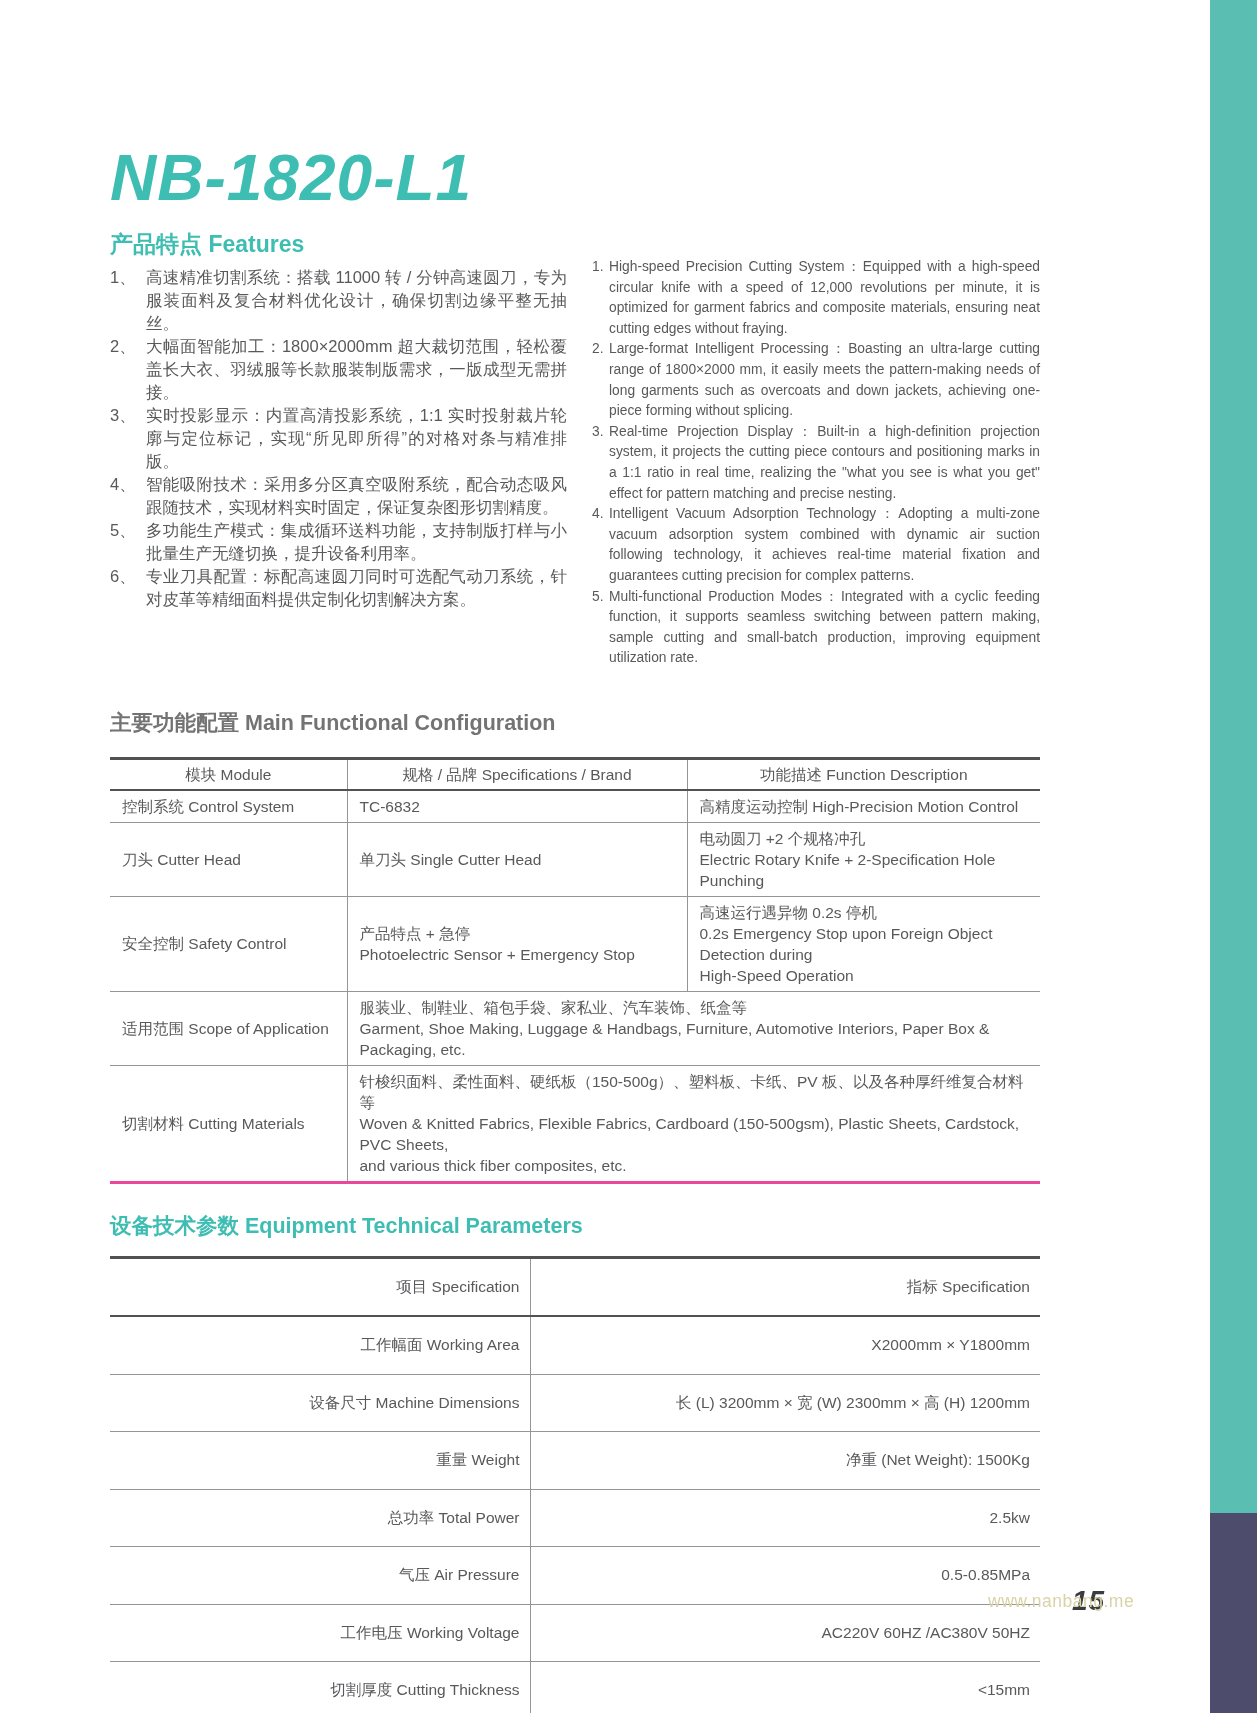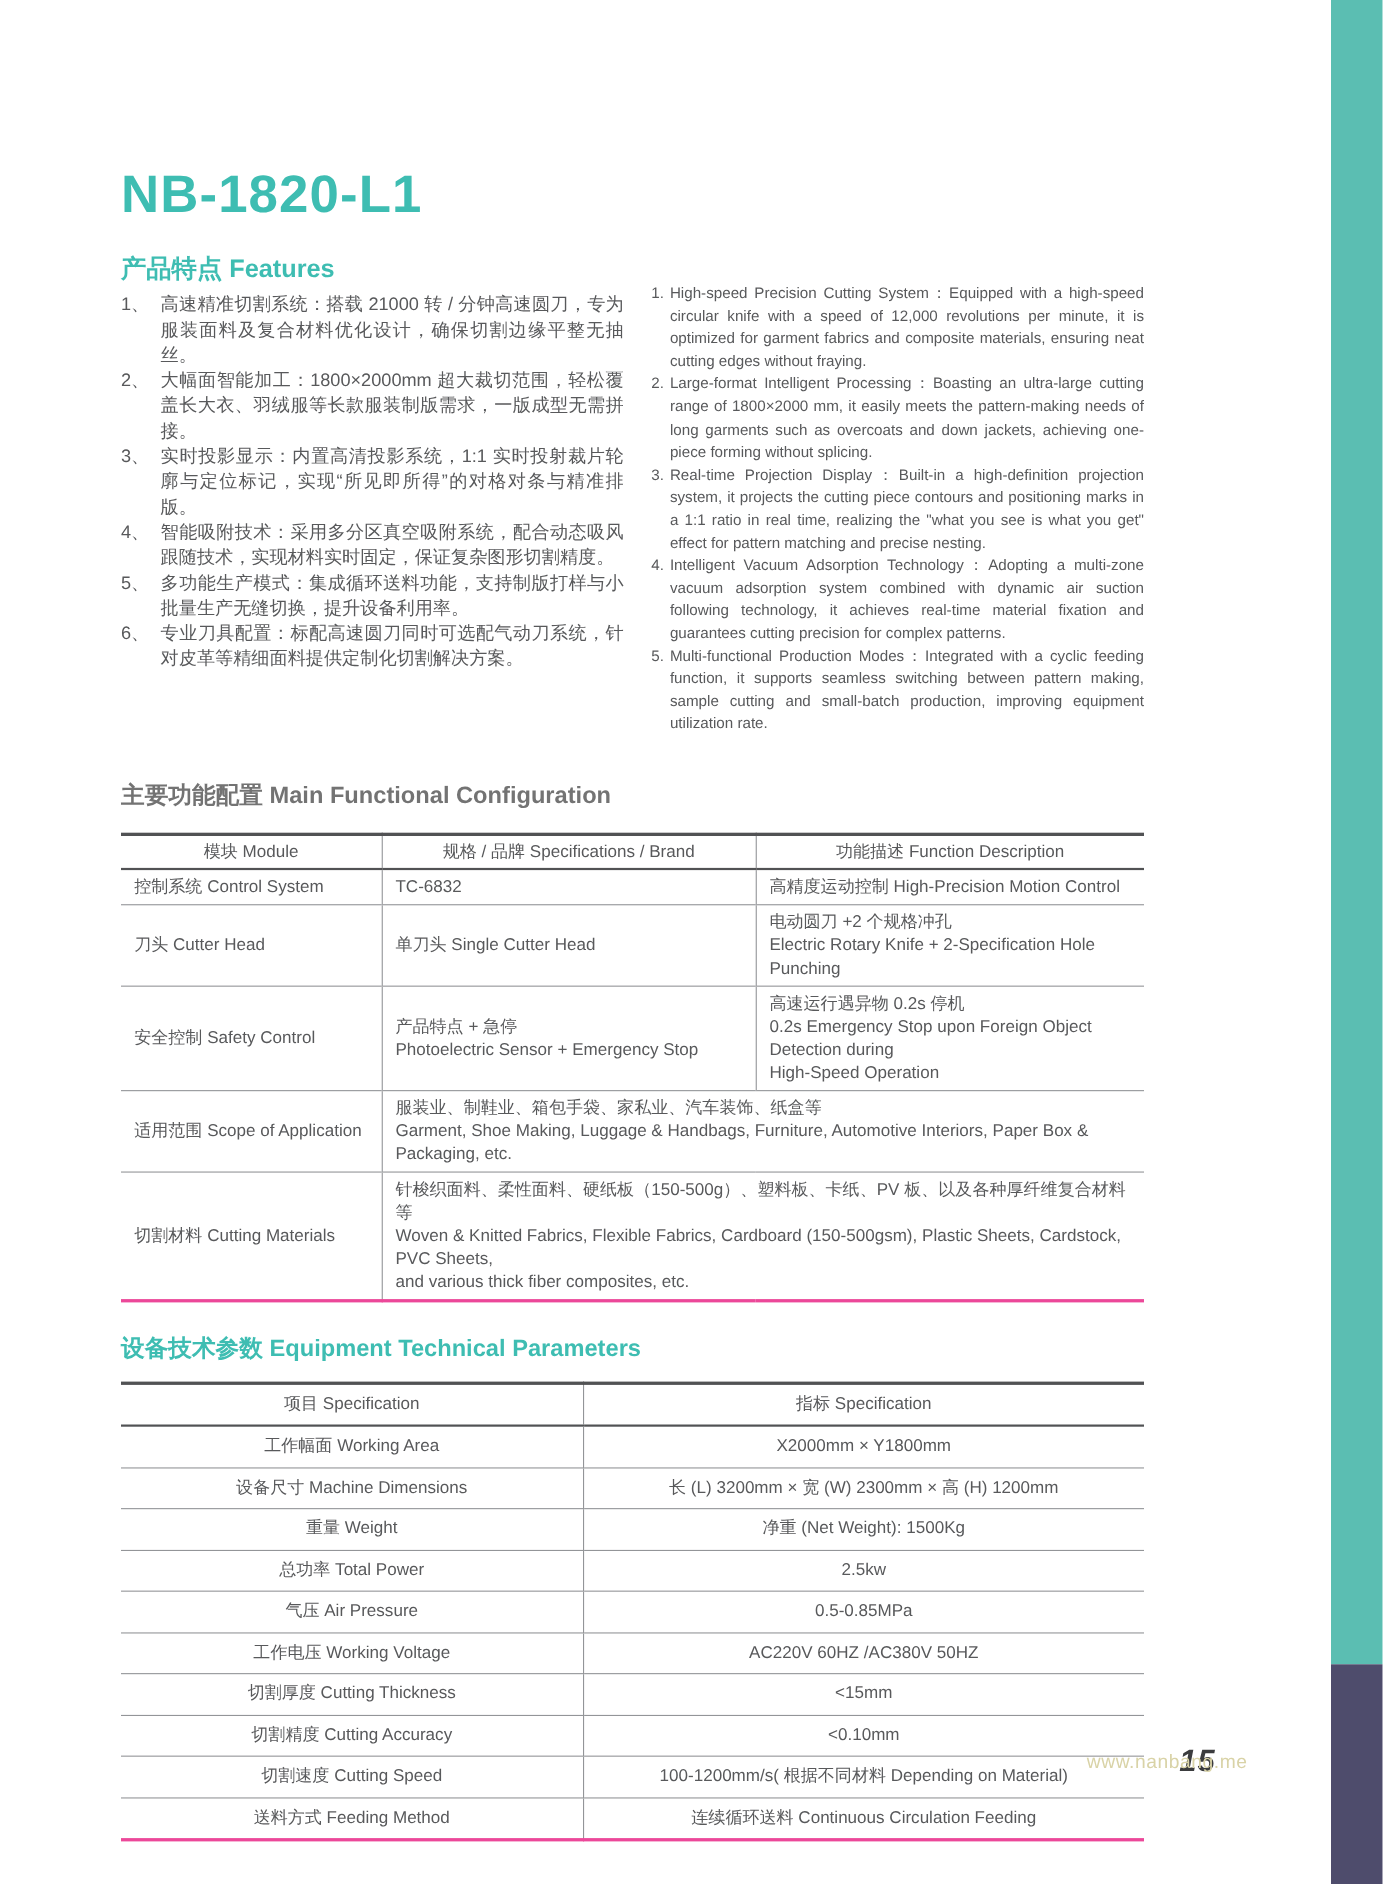--- a/index.html
+++ b/index.html
@@ -5,62 +5,63 @@
   html,body{margin:0;padding:0;}
   body{
     width:1257px;height:1713px;position:relative;background:#ffffff;
     font-family:"Liberation Sans","DejaVu Sans",sans-serif;
     color:#58595B;overflow:hidden;
   }
   .edge-bar-teal{position:absolute;top:0;right:0;width:47px;height:1513px;}
   .edge-bar-purple{position:absolute;top:1513px;right:0;width:47px;height:200px;}
   .content{position:absolute;left:110px;top:0;width:930px;}
   .title{
-    margin:152px 0 0 0;font-size:48px;line-height:52px;font-weight:bold;
+    margin:152px 0 0 0;font-size:64px;line-height:52px;font-weight:bold;
     letter-spacing:1px;
+    font-style:italic;
   }
   .sec-head{font-size:23px;line-height:28px;font-weight:bold;margin:26px 0 8px 0;}
   .sec-head.mid{font-size:21.5px;margin-top:40px;margin-bottom:20px;}
   .sec-head.mid2{font-size:21.5px;margin-top:28px;margin-bottom:16px;}
   .features-row{display:flex;align-items:flex-start;}
   .feat-col-cn{width:457px;margin-right:25px;font-size:16.5px;line-height:23px;}
   .feat-col-en{width:448px;font-size:13.8px;line-height:20.6px;margin-top:-9px;}
   .feat-item{display:flex;}
   .feat-col-cn .num{width:36px;flex-shrink:0;}
   .feat-col-en .num{width:17px;flex-shrink:0;}
   .feat-item .txt{flex:1;text-align:justify;}
   table{width:930px;border-collapse:collapse;table-layout:fixed;
         border-top:3px solid #515254;border-bottom:3px solid #ec4899;}
   th{font-weight:normal;text-align:center;font-size:15.5px;padding:4px 8px;line-height:21px;
      border-bottom:2px solid #515254;}
   td{font-size:15.5px;line-height:21px;padding:3px 12px;vertical-align:middle;}
   tbody tr{border-bottom:1.5px solid #939598;}
   tbody tr:last-child{border-bottom:none;}
   .vline{border-left:1.5px solid #939598;}
   #config-table td{padding-top:5px;padding-bottom:5px;}
-  #params-table th,#params-table td{text-align:center;padding:8px 10px;line-height:20.5px;}
+  #params-table th,#params-table td{text-align:right;padding:18px 10px;line-height:20.5px;}
   .page-num{position:absolute;top:1585px;left:1072px;font-size:28px;font-style:italic;
             font-weight:bold;color:#3B3C3E;letter-spacing:1px;}
   .website{position:absolute;top:1591px;left:988px;font-size:17.5px;letter-spacing:0.5px;}
 </style>
 </head>
 <body>
 
 <div class="edge-bar-teal" style="background: rgb(91, 190, 178);"></div>
 <div class="edge-bar-purple" style="background: rgb(78, 76, 108);"></div>
 
 <div class="content">
   <h1 class="title accent" style="color: rgb(62, 189, 178);">NB-1820-L1</h1>
 
   <h2 class="sec-head accent" style="color: rgb(62, 189, 178);">产品特点 Features</h2>
   <div class="features-row">
     <div class="feat-col-cn" id="feat-cn">
         <div class="feat-item">
           <span class="num">1、</span>
-          <span class="txt">高速精准切割系统：搭载 21000 转 / 分钟高速圆刀，专为服装面料及复合材料优化设计，确保切割边缘平整无抽丝。</span>
+          <span class="txt">高速精准切割系统：搭载 11000 转 / 分钟高速圆刀，专为服装面料及复合材料优化设计，确保切割边缘平整无抽丝。</span>
         </div>
         <div class="feat-item">
           <span class="num">2、</span>
           <span class="txt">大幅面智能加工：1800×2000mm 超大裁切范围，轻松覆盖长大衣、羽绒服等长款服装制版需求，一版成型无需拼接。</span>
         </div>
         <div class="feat-item">
           <span class="num">3、</span>
           <span class="txt">实时投影显示：内置高清投影系统，1:1 实时投射裁片轮廓与定位标记，实现“所见即所得”的对格对条与精准排版。</span>
         </div>
         <div class="feat-item">

